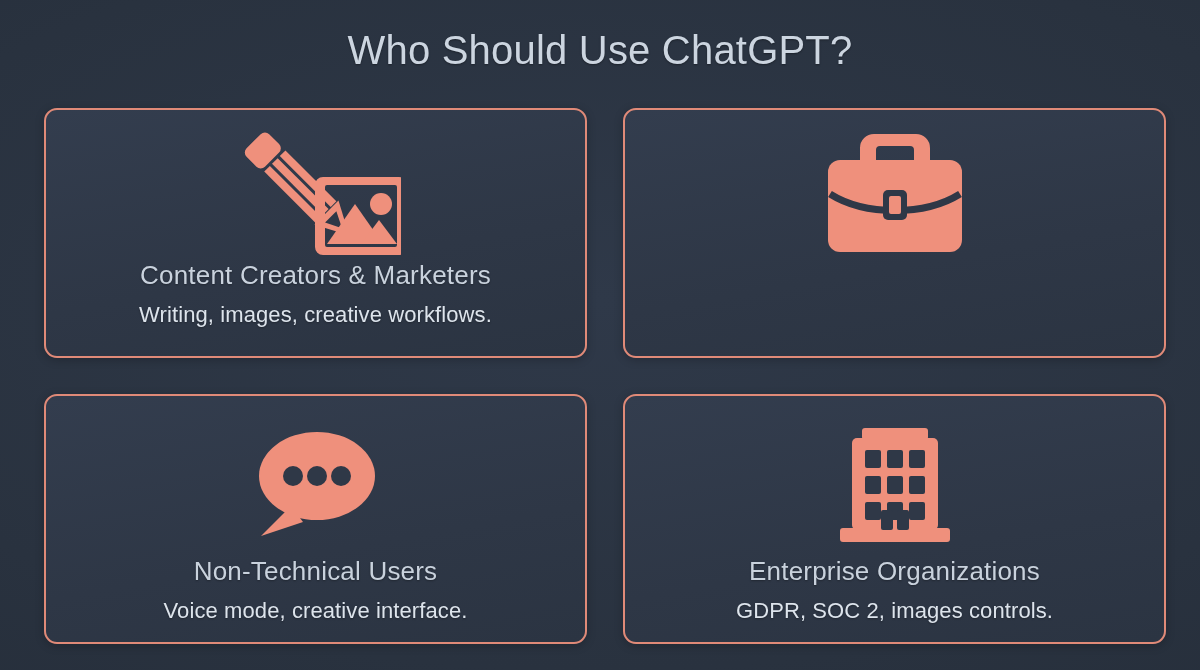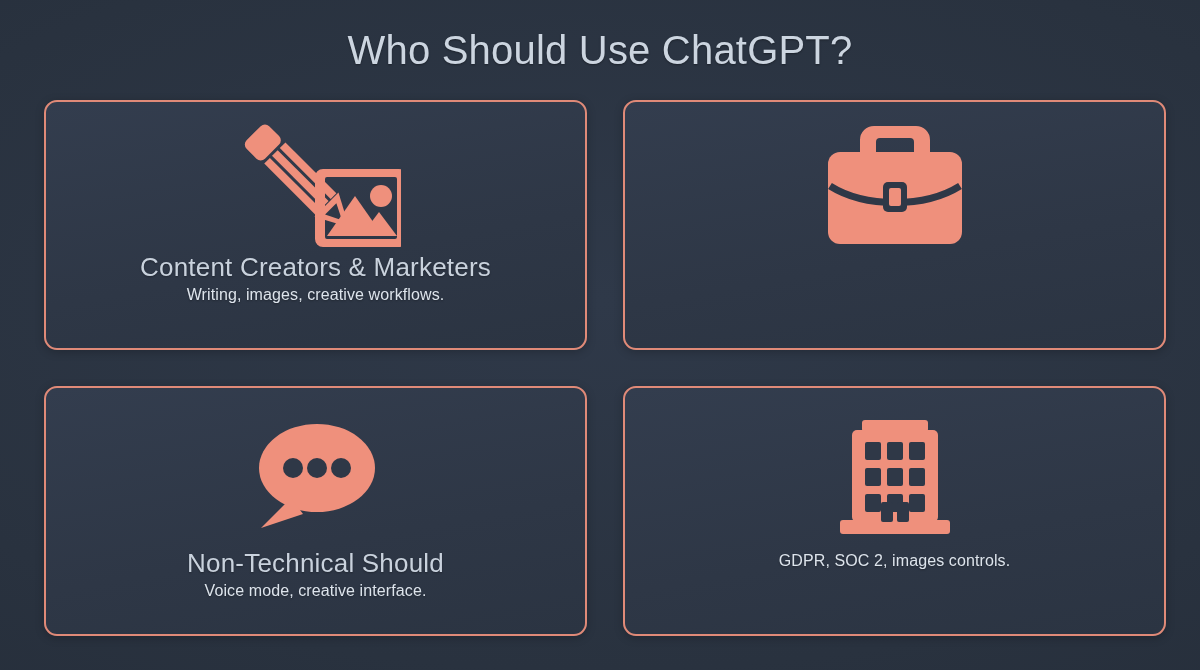--- a/index.html
+++ b/index.html
@@ -37,21 +37,21 @@
     font-size: 40px;
     font-weight: 400;
     letter-spacing: 0.2px;
     color: #ccd5e0;
     text-shadow: 0 1px 2px rgba(0,0,0,0.35);
   }
 
   
   .grid {
     position: absolute;
-    top: 100px;
+    top: 108px;
     left: 44px;
     width: 1116px;
     height: 530px;
     display: grid;
     grid-template-columns: 543px 543px;
     grid-template-rows: 250px 250px;
     column-gap: 30px;
     row-gap: 30px;
     gap: 36px;
   }
@@ -90,22 +90,22 @@
   .card-title {
     font-size: 26px;
     font-weight: 400;
     color: #c9d2dd;
     line-height: 1.16;
     letter-spacing: 0.2px;
     text-shadow: 0 1px 2px rgba(0,0,0,0.3);
   }
 
   .card-sub {
-    margin-top: 3px;
-    font-size: 16px;
+    margin-top: 12px;
+    font-size: 22px;
     font-weight: 400;
     color: #dde4ec;
     line-height: 1.2;
     letter-spacing: 0.1px;
     text-shadow: 0 1px 2px rgba(0,0,0,0.3);
   }
 
   
   .row2 .card-icon { height: 160px; padding-top: 18px; }
 </style>
@@ -175,21 +175,21 @@
           <g fill="#ef907c">
             <ellipse cx="66" cy="50" rx="58" ry="44"></ellipse>
             <path d="M40 80 L52 96 L10 110 Z"></path>
           </g>
           <circle cx="42" cy="50" r="10" fill="#2f3847"></circle>
           <circle cx="66" cy="50" r="10" fill="#2f3847"></circle>
           <circle cx="90" cy="50" r="10" fill="#2f3847"></circle>
         </svg>
       </div>
       <div class="card-text">
-        <div class="card-title">Non-Technical Should</div>
+        <div class="card-title">Non-Technical Users</div>
         <div class="card-sub">Voice mode, creative interface.</div>
       </div>
     </div>
 
     <div class="card row2">
       <div class="card-icon">
         <svg width="118" height="122" viewBox="0 0 118 122" aria-hidden="true">
           <g fill="#ef907c">
 
             <rect x="26" y="4" width="66" height="12" rx="3"></rect>
@@ -211,18 +211,19 @@
             <rect x="29" y="78" width="16" height="18" rx="2"></rect>
             <rect x="51" y="78" width="16" height="18" rx="2"></rect>
             <rect x="73" y="78" width="16" height="18" rx="2"></rect>
 
             <rect x="45" y="86" width="12" height="20" rx="2"></rect>
             <rect x="61" y="86" width="12" height="20" rx="2"></rect>
           </g>
         </svg>
       </div>
       <div class="card-text">
+        <div class="card-title">Enterprise Organizations</div>
         <div class="card-sub">GDPR, SOC 2, images controls.</div>
       </div>
     </div>
 
   </div>
 </div>
 
 </body></html>

